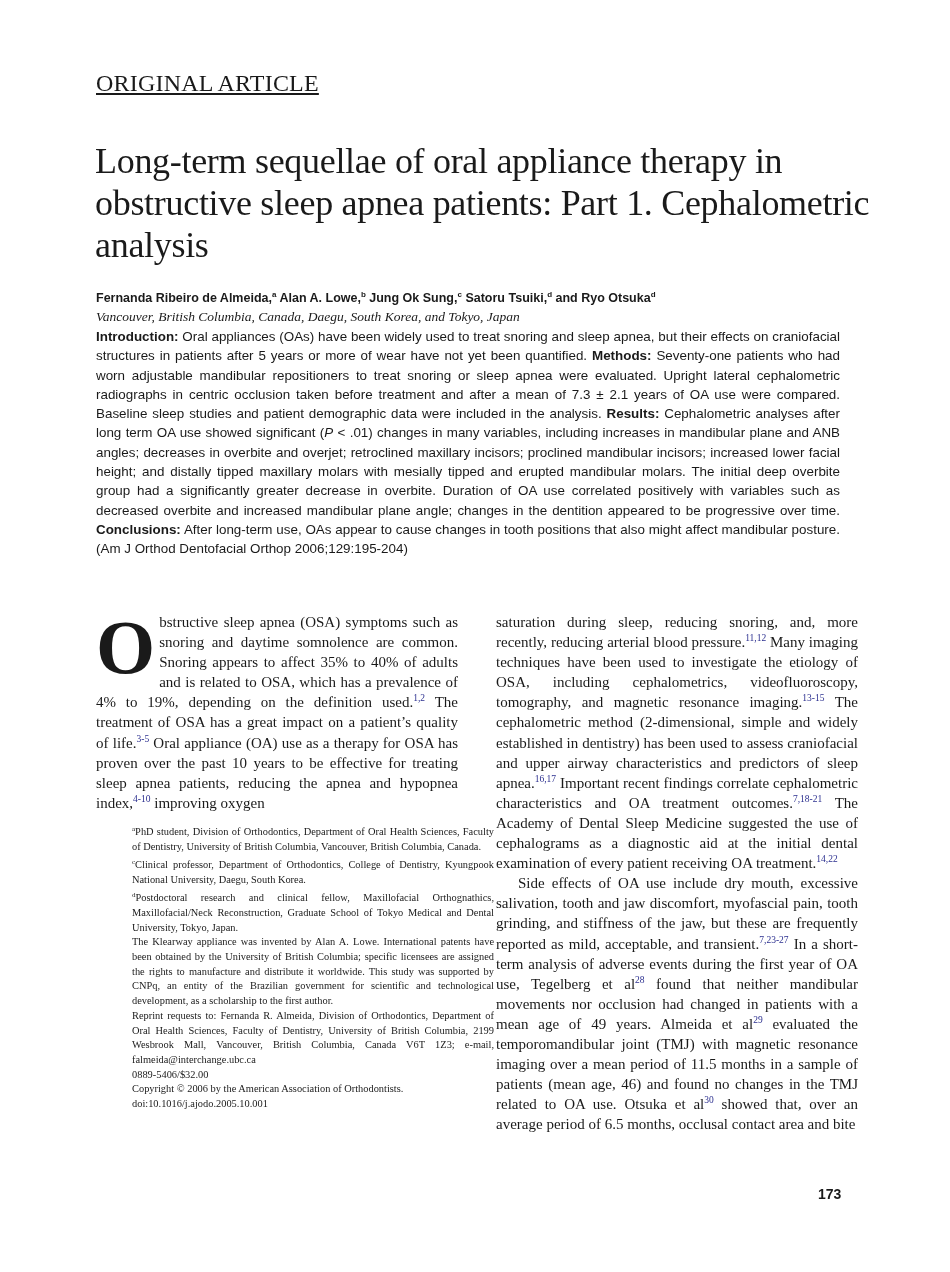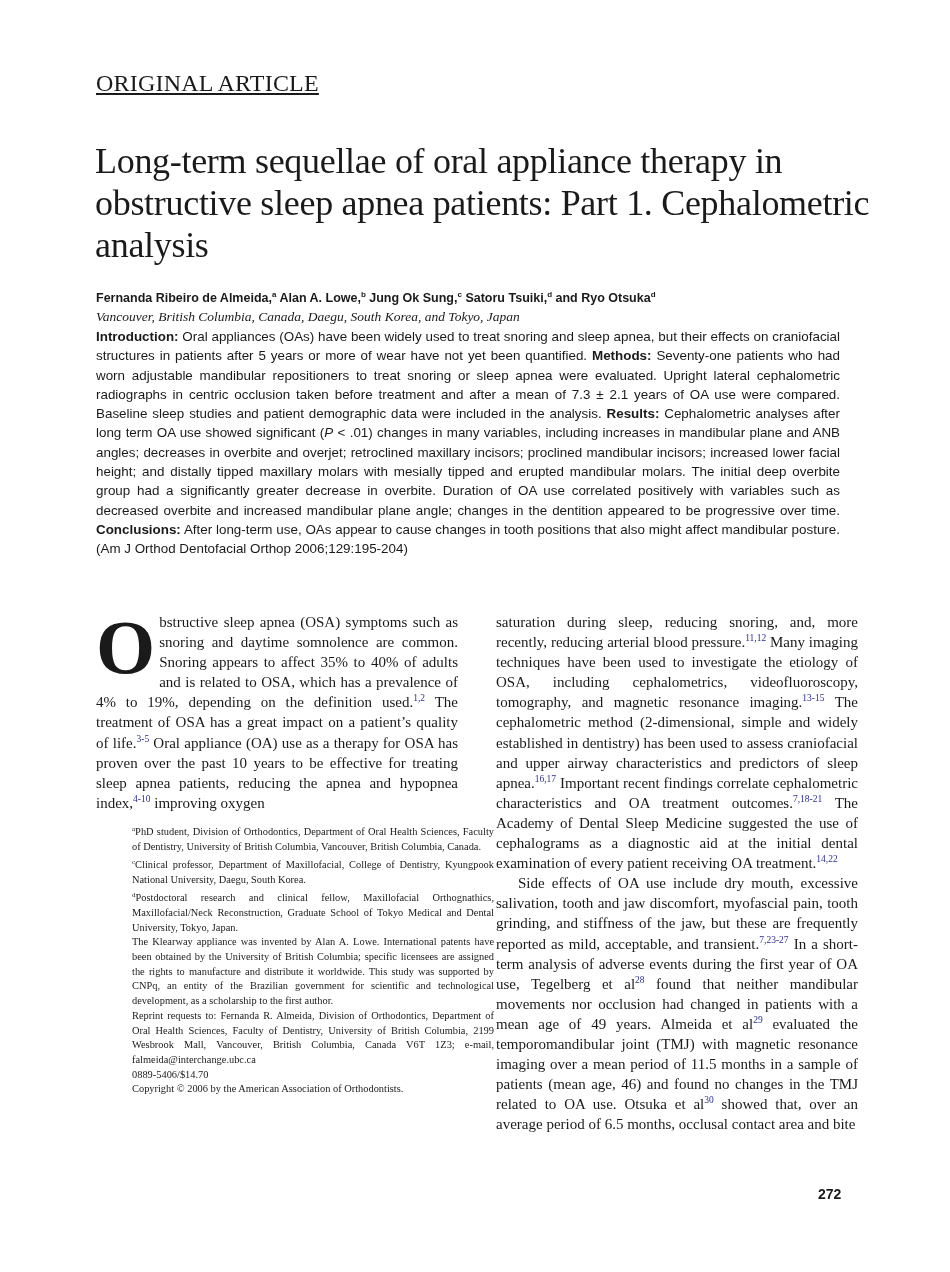--- a/index.html
+++ b/index.html
@@ -44,26 +44,27 @@
 <div id="affil-loc" class="serif">Vancouver, British Columbia, Canada, Daegu, South Korea, and Tokyo, Japan</div>
 
 <p id="abstract" class="sans"><b>Introduction:</b><span> Oral appliances (OAs) have been widely used to treat snoring and sleep apnea, but their effects on craniofacial structures in patients after 5 years or more of wear have not yet been quantified. </span><b>Methods:</b><span> Seventy-one patients who had worn adjustable mandibular repositioners to treat snoring or sleep apnea were evaluated. Upright lateral cephalometric radiographs in centric occlusion taken before treatment and after a mean of 7.3 ± 2.1 years of OA use were compared. Baseline sleep studies and patient demographic data were included in the analysis. </span><b>Results:</b><span> Cephalometric analyses after long term OA use showed significant (</span><i>P</i><span> &lt; .01) changes in many variables, including increases in mandibular plane and ANB angles; decreases in overbite and overjet; retroclined maxillary incisors; proclined mandibular incisors; increased lower facial height; and distally tipped maxillary molars with mesially tipped and erupted mandibular molars. The initial deep overbite group had a significantly greater decrease in overbite. Duration of OA use correlated positively with variables such as decreased overbite and increased mandibular plane angle; changes in the dentition appeared to be progressive over time. </span><b>Conclusions:</b><span> After long-term use, OAs appear to cause changes in tooth positions that also might affect mandibular posture. (Am J Orthod Dentofacial Orthop 2006;129:195-204)</span></p>
 
 <div id="col-left" class="col serif">
   <p><span class="dropcap">O</span><span>bstructive sleep apnea (OSA) symptoms such as snoring and daytime somnolence are common. Snoring appears to affect 35% to 40% of adults and is related to OSA, which has a prevalence of 4% to 19%, depending on the definition used.</span><a class="cite">1,2</a><span> The treatment of OSA has a great impact on a patient’s quality of life.</span><a class="cite">3-5</a><span> Oral appliance (OA) use as a therapy for OSA has proven over the past 10 years to be effective for treating sleep apnea patients, reducing the apnea and hypopnea index,</span><a class="cite">4-10</a><span> improving oxygen</span></p>
 </div>
 
 <div id="footnotes" class="serif">
   <p><sup>a</sup><span>PhD student, Division of Orthodontics, Department of Oral Health Sciences, Faculty of Dentistry, University of British Columbia, Vancouver, British Columbia, Canada.</span></p>
-  <p><sup>c</sup><span>Clinical professor, Department of Maxillofacial, College of Dentistry, Kyungpook National University, Daegu, South Korea.</span></p>
+  <p><sup>c</sup><span>Clinical professor, Department of Orthodontics, College of Dentistry, Kyungpook National University, Daegu, South Korea.</span></p>
   <p><sup>d</sup><span>Postdoctoral research and clinical fellow, Maxillofacial Orthognathics, Maxillofacial/Neck Reconstruction, Graduate School of Tokyo Medical and Dental University, Tokyo, Japan.</span></p>
   <p>The Klearway appliance was invented by Alan A. Lowe. International patents have been obtained by the University of British Columbia; specific licensees are assigned the rights to manufacture and distribute it worldwide. This study was supported by CNPq, an entity of the Brazilian government for scientific and technological development, as a scholarship to the first author.</p>
   <p>Reprint requests to: Fernanda R. Almeida, Division of Orthodontics, Department of Oral Health Sciences, Faculty of Dentistry, University of British Columbia, 2199 Wesbrook Mall, Vancouver, British Columbia, Canada V6T 1Z3; e-mail, falmeida@interchange.ubc.ca</p>
-  <p>0889-5406/$14.70</p>
+  <p>0889-5406/$32.00</p>
   <p>Copyright © 2006 by the American Association of Orthodontists.</p>
+  <p>doi:10.1016/j.ajodo.2005.10.001</p>
 </div>
 
 <div id="col-right" class="col serif">
   <p><span>saturation during sleep, reducing snoring, and, more recently, reducing arterial blood pressure.</span><a class="cite">11,12</a><span> Many imaging techniques have been used to investigate the etiology of OSA, including cephalometrics, videofluoroscopy, tomography, and magnetic resonance imaging.</span><a class="cite">13-15</a><span> The cephalometric method (2-dimensional, simple and widely established in dentistry) has been used to assess craniofacial and upper airway characteristics and predictors of sleep apnea.</span><a class="cite">16,17</a><span> Important recent findings correlate cephalometric characteristics and OA treatment outcomes.</span><a class="cite">7,18-21</a><span> The Academy of Dental Sleep Medicine suggested the use of cephalograms as a diagnostic aid at the initial dental examination of every patient receiving OA treatment.</span><a class="cite">14,22</a></p>
   <p class="indent"><span>Side effects of OA use include dry mouth, excessive salivation, tooth and jaw discomfort, myofascial pain, tooth grinding, and stiffness of the jaw, but these are frequently reported as mild, acceptable, and transient.</span><a class="cite">7,23-27</a><span> In a short-term analysis of adverse events during the first year of OA use, Tegelberg et al</span><a class="cite">28</a><span> found that neither mandibular movements nor occlusion had changed in patients with a mean age of 49 years. Almeida et al</span><a class="cite">29</a><span> evaluated the temporomandibular joint (TMJ) with magnetic resonance imaging over a mean period of 11.5 months in a sample of patients (mean age, 46) and found no changes in the TMJ related to OA use. Otsuka et al</span><a class="cite">30</a><span> showed that, over an average period of 6.5 months, occlusal contact area and bite</span></p>
 </div>
 
-<div id="page-number" class="sans">272</div>
+<div id="page-number" class="sans">173</div>
 
 </body></html>

